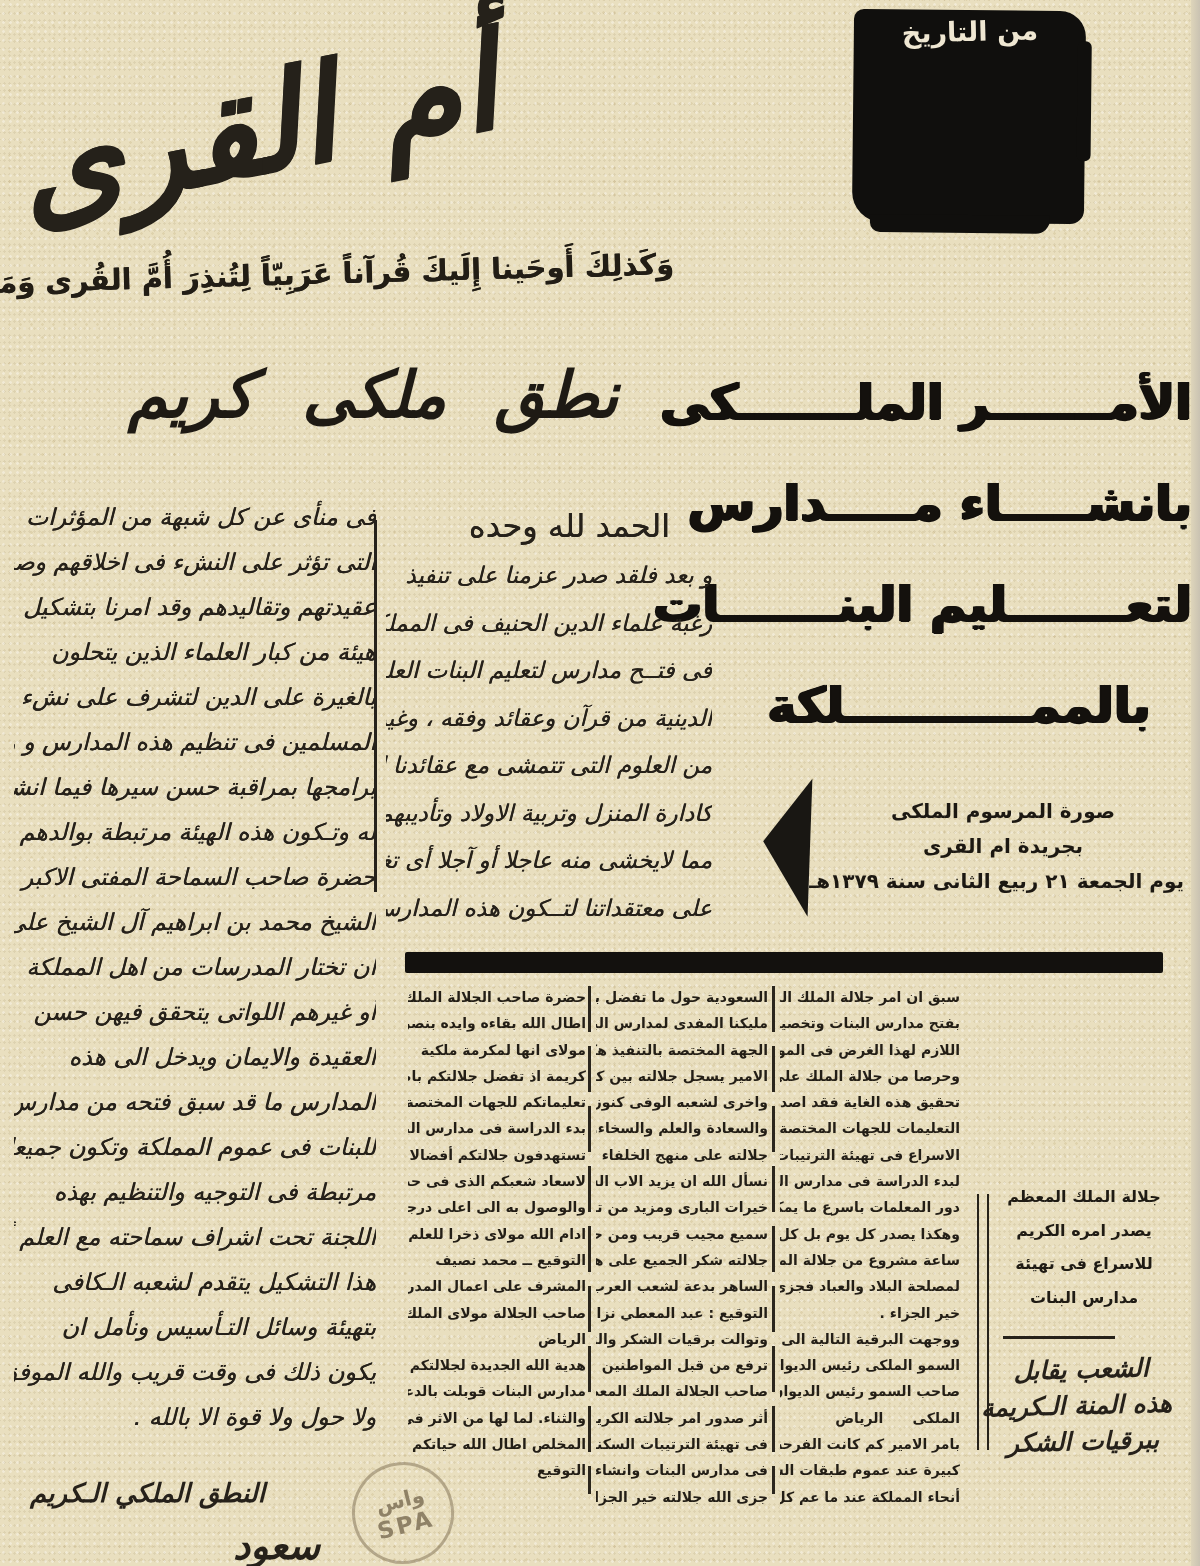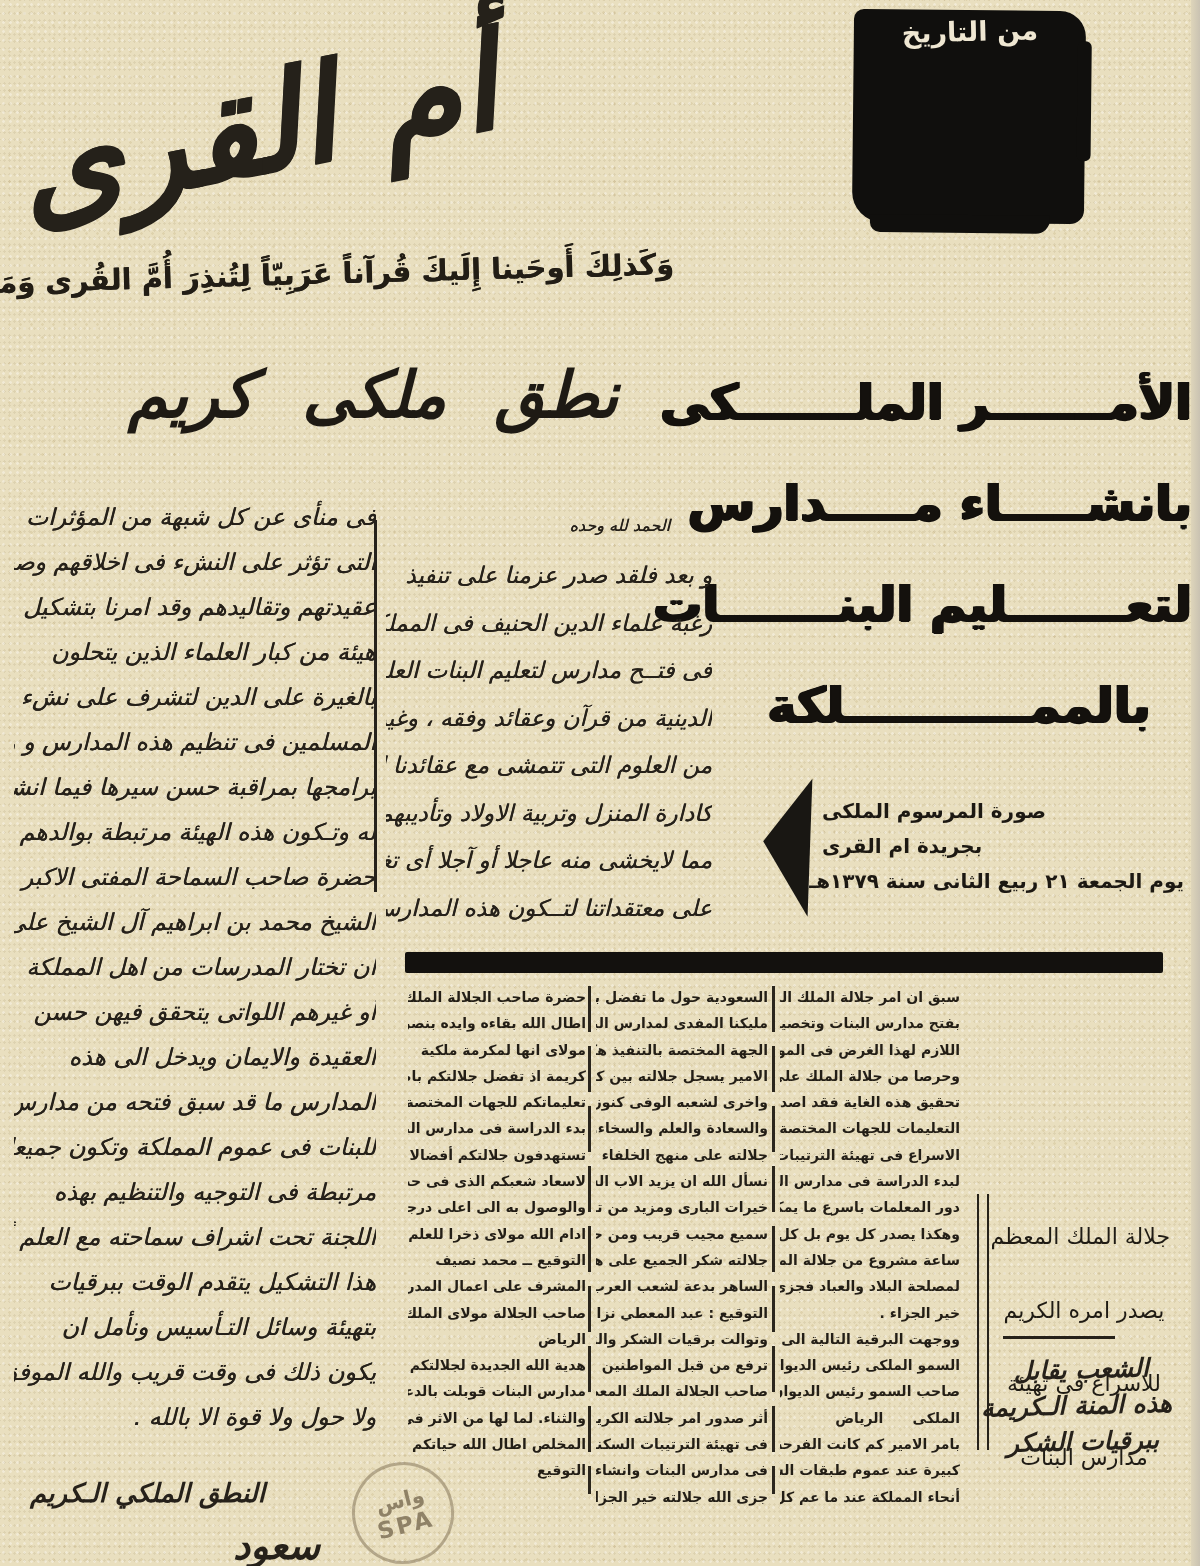--- a/index.html
+++ b/index.html
@@ -65,21 +65,21 @@
     white-space:nowrap;color:#14110d;
     text-shadow:1.4px 0 0 #14110d, -1.4px 0 0 #14110d, 0 1px 0 #14110d;
   }
 
   
   .decree-arrow{
     position:absolute;left:763px;top:778px;width:0;height:0;
     border-top:64px solid transparent;border-bottom:74px solid transparent;
     border-right:47px solid #191713;transform:rotate(2deg);
   }
-  .decree-caption{position:absolute;left:822px;top:794px;width:362px;text-align:left;}
+  .decree-caption{position:absolute;left:822px;top:794px;width:362px;text-align:center;}
   .decree-caption .line{
     font-size:20px;font-weight:bold;line-height:35px;white-space:nowrap;color:#1c1812;
   }
 
   
   .left-col{position:absolute;left:14px;top:495px;width:362px;overflow:hidden;}
   .left-col .line{
     font-size:23.5px;line-height:45px;font-style:italic;
     white-space:nowrap;color:#26211a;text-shadow:.35px 0 currentColor;
   }
@@ -90,21 +90,21 @@
   .signature-name{
     position:absolute;left:60px;top:1524px;width:260px;text-align:right;
     font-size:38px;font-weight:bold;font-style:italic;color:#26211a;
   }
 
   .v-rule{position:absolute;left:374px;top:520px;width:3px;height:372px;background:#26221b;}
 
   
   .mid-col{position:absolute;left:386px;top:500px;width:326px;overflow:hidden;}
   .mid-col .opening{
-    font-size:16px;line-height:52px;font-style:italic;text-align:right;padding-right:42px;
+    font-size:32px;line-height:52px;text-align:right;padding-right:42px;
     color:#26211a;text-shadow:.35px 0 currentColor;white-space:nowrap;
   }
   .mid-col .line{
     font-size:23px;line-height:47.5px;font-style:italic;text-align:right;
     white-space:nowrap;color:#26211a;text-shadow:.35px 0 currentColor;
   }
 
   
   .thick-bar{position:absolute;left:405px;top:952px;width:758px;height:21px;background:#13110e;border-radius:2px;}
 
@@ -124,21 +124,21 @@
   .sep-1{left:588px;}
   .sep-2{left:772px;}
 
   
   .sidebar-border{
     position:absolute;left:977px;top:1194px;width:8px;height:256px;
     border-left:2.5px solid #26221a;border-right:2.5px solid #26221a;
   }
   .sidebar-headline{position:absolute;left:998px;top:1180px;width:172px;text-align:center;}
   .sidebar-headline .line{
-    font-size:22px;font-weight:normal;line-height:33.5px;white-space:nowrap;color:#1f1b14;margin-top:40px;
+    font-size:16px;font-weight:bold;line-height:33.5px;white-space:nowrap;color:#1f1b14;
   }
   .sidebar-rule{position:absolute;left:1003px;top:1336px;width:112px;height:3px;background:#26221a;}
   .sidebar-footer{position:absolute;left:992px;top:1352px;width:180px;text-align:center;transform:rotate(-1.5deg);}
   .sidebar-footer .line{
     font-size:25px;font-weight:bold;font-style:italic;line-height:36px;
     white-space:nowrap;color:#26211a;
   }
 
   
   .stamp{
@@ -194,21 +194,21 @@
       <div class="line" dir="rtl">له وتـكون هذه الهيئة مرتبطة بوالدهم</div>
       <div class="line" dir="rtl">حضرة صاحب السماحة المفتى الاكبر</div>
       <div class="line" dir="rtl">الشيخ محمد بن ابراهيم آل الشيخ على</div>
       <div class="line" dir="rtl">ان تختار المدرسات من اهل المملكة</div>
       <div class="line" dir="rtl">أو غيرهم اللواتى يتحقق فيهن حسن</div>
       <div class="line" dir="rtl">العقيدة والايمان ويدخل الى هذه</div>
       <div class="line" dir="rtl">المدارس ما قد سبق فتحه من مدارس</div>
       <div class="line" dir="rtl">للبنات فى عموم المملكة وتكون جميعا</div>
       <div class="line" dir="rtl">مرتبطة فى التوجيه والتنظيم بهذه</div>
       <div class="line" dir="rtl">اللجنة تحت اشراف سماحته مع العلم أن</div>
-      <div class="line" dir="rtl">هذا التشكيل يتقدم الوقت ببرقيات</div>
+      <div class="line" dir="rtl">هذا التشكيل يتقدم لشعبه الـكافى</div>
       <div class="line" dir="rtl">بتهيئة وسائل التـأسيس ونأمل ان</div>
       <div class="line" dir="rtl">يكون ذلك فى وقت قريب والله الموفق</div>
       <div class="line" dir="rtl">ولا حول ولا قوة الا بالله .</div>
     </div>
   <div class="signature-title" dir="rtl">النطق الملكي الـكريم</div>
   <div class="signature-name" dir="rtl">سعود</div>
 
   <div class="v-rule"></div>
 
   <div class="mid-col">

